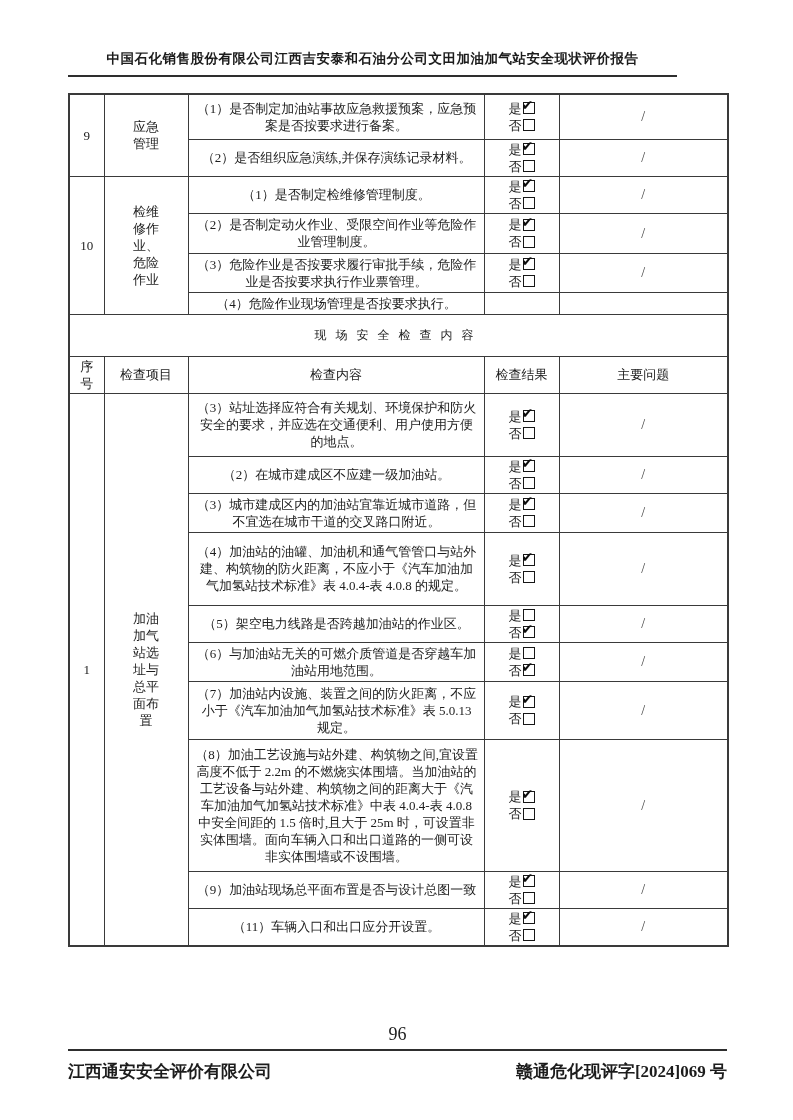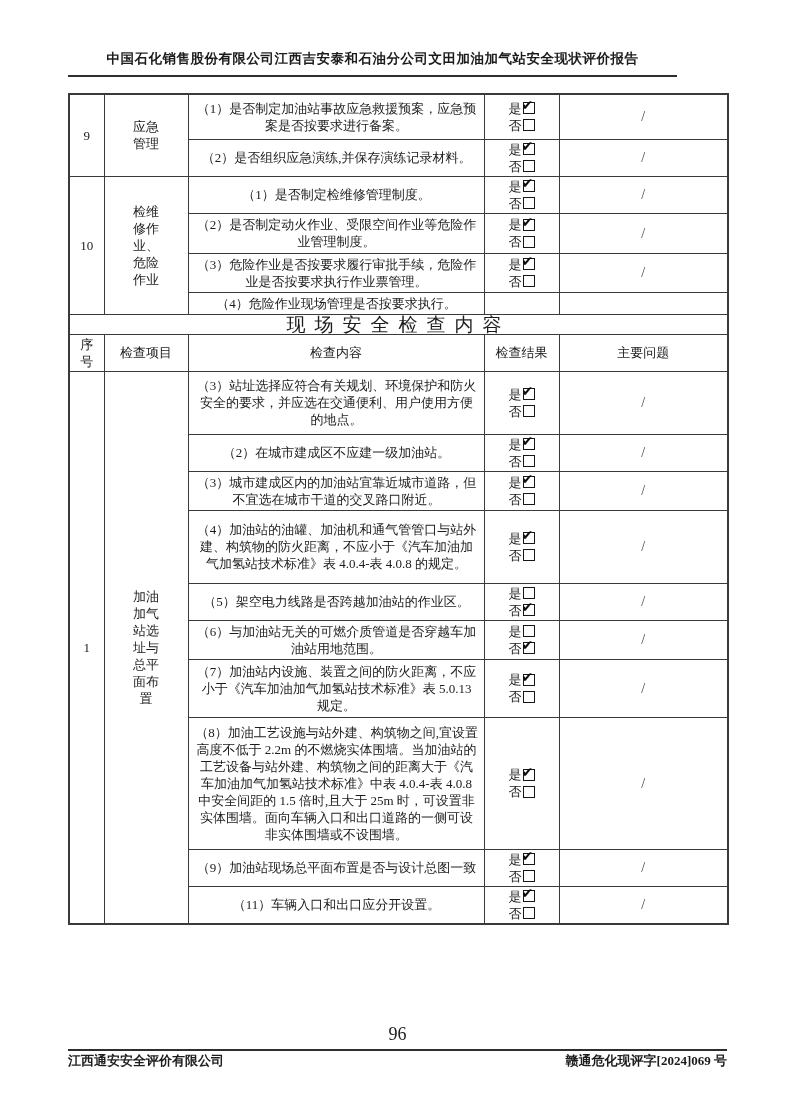--- a/index.html
+++ b/index.html
@@ -20,41 +20,41 @@
   }
   .check-table td, .check-table th {
     border:1px solid #3a3a3a; font-size:13px; font-weight:normal;
     vertical-align:middle; padding:1px 3px; line-height:17px; overflow:hidden;
   }
   td.num-cell { text-align:center; }
   td.item-cell { text-align:center; padding:1px 26px; }
   td.content-cell { text-align:center; padding:2px 5px 2px 6px;margin-top:24px; }
   td.result-cell { text-align:center; padding:1px 0; }
   td.problem-cell { text-align:center; color:#444; font-size:14px; }
-  tr.band-row td { text-align:center; letter-spacing:9px; font-size:19px; padding:1px; }
+  tr.band-row td { text-align:center; letter-spacing:9px; font-size:12px; padding:12px; }
   tr.head-row th { text-align:center; }
   th.col-num { padding:0 10px; }
   .cbl { display:flex; justify-content:center; align-items:center; line-height:17px; height:17px; }
   .cb {
     display:inline-block; width:12px; height:12px; border:1.6px solid #161616;
     margin-left:1px; position:relative; background:#fff;
   }
   .cb.checked::after {
     content:"✔"; position:absolute; left:-2px; top:-6px;
     font-family:"DejaVu Sans",sans-serif; font-size:14px; font-weight:700; color:#0d0d0d;
   }
   
   .h45{height:45px}.h30{height:30px}.h35{height:35px}.h40{height:40px}.h38{height:38px}
   .h17{height:17px}.h20{height:20px}.h37{height:37px}.h63{height:63px}.h39{height:39px}
   .h73{height:73px}.h58{height:58px}.h132{height:132px}
   .footer { position:absolute; left:68px; width:659px; top:1024px; }
   .page-num { text-align:center; font-size:18px; margin-bottom:4px; }
   .footer-line {
-    border-top:2px solid #2e2e2e; padding-top:1px;
-    display:flex; justify-content:space-between; font-size:13px; font-weight:600;
+    border-top:2px solid #2e2e2e; padding-top:9px;
+    display:flex; justify-content:space-between; font-size:17px; font-weight:600;
   }
 </style>
 </head>
 <body>
 
 <div class="page">
   <div class="content">
 
     <div class="doc-title">中国石化销售股份有限公司江西吉安泰和石油分公司文田加油加气站安全现状评价报告</div>
 

